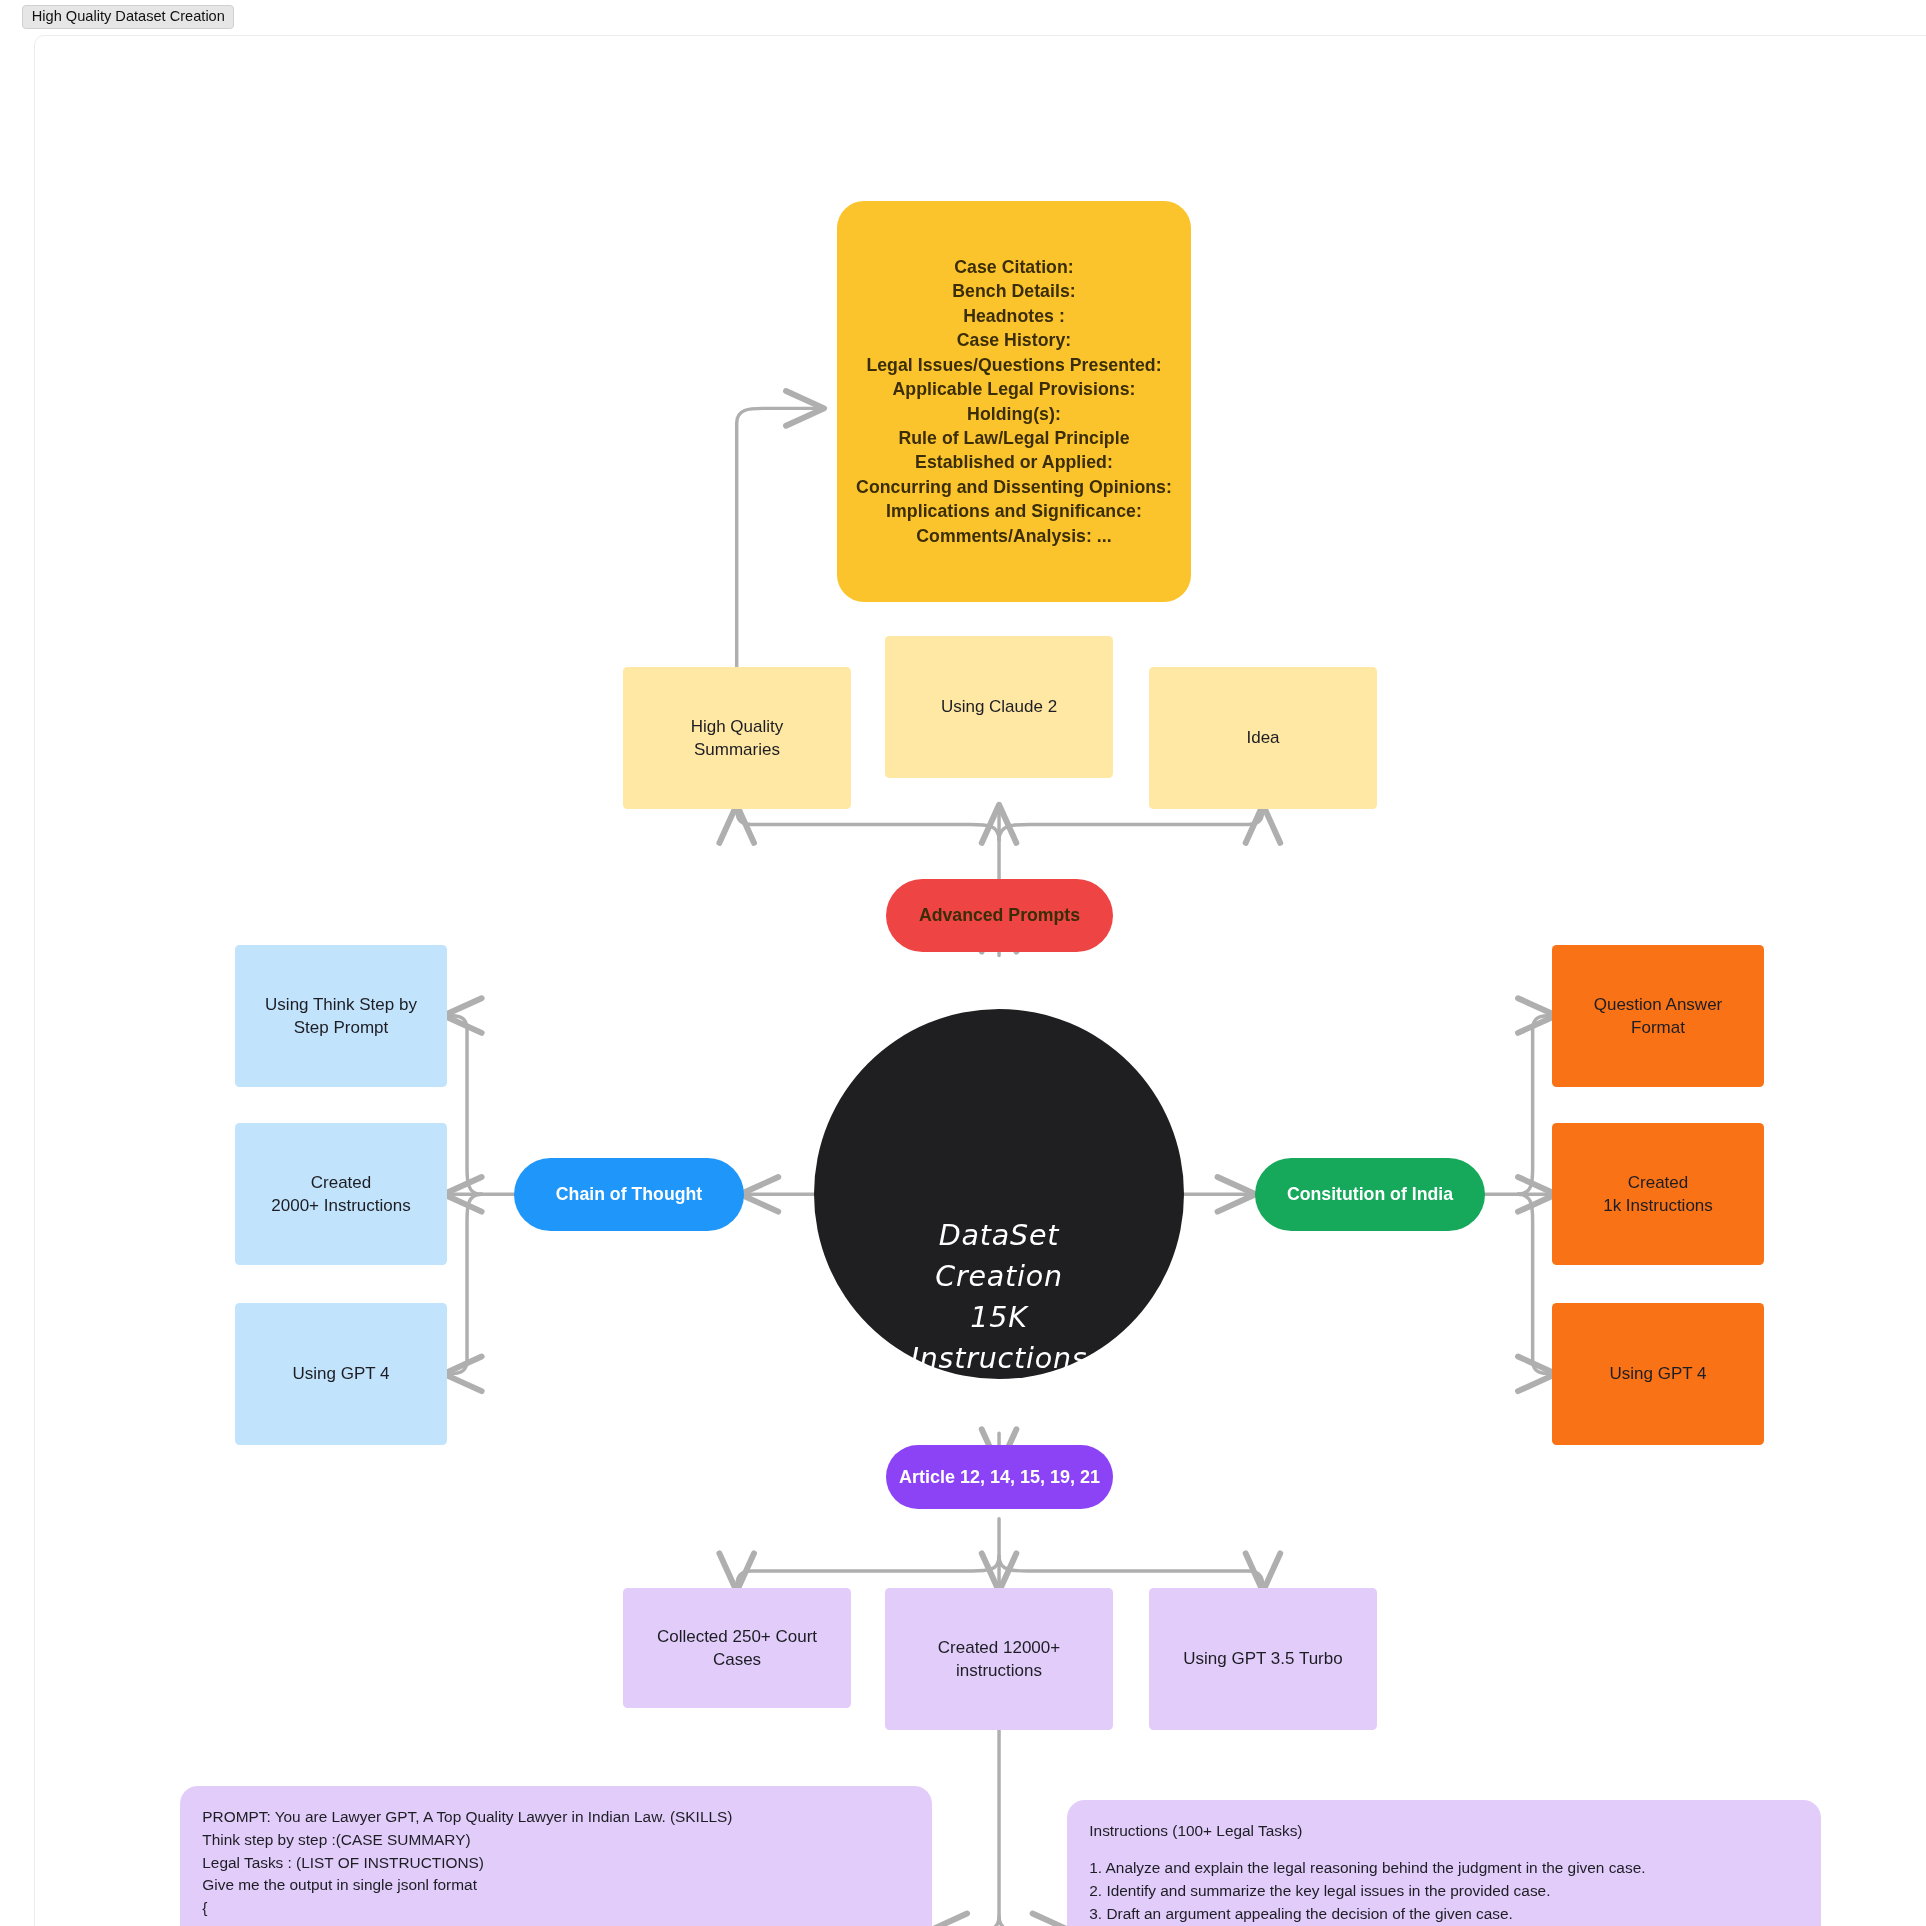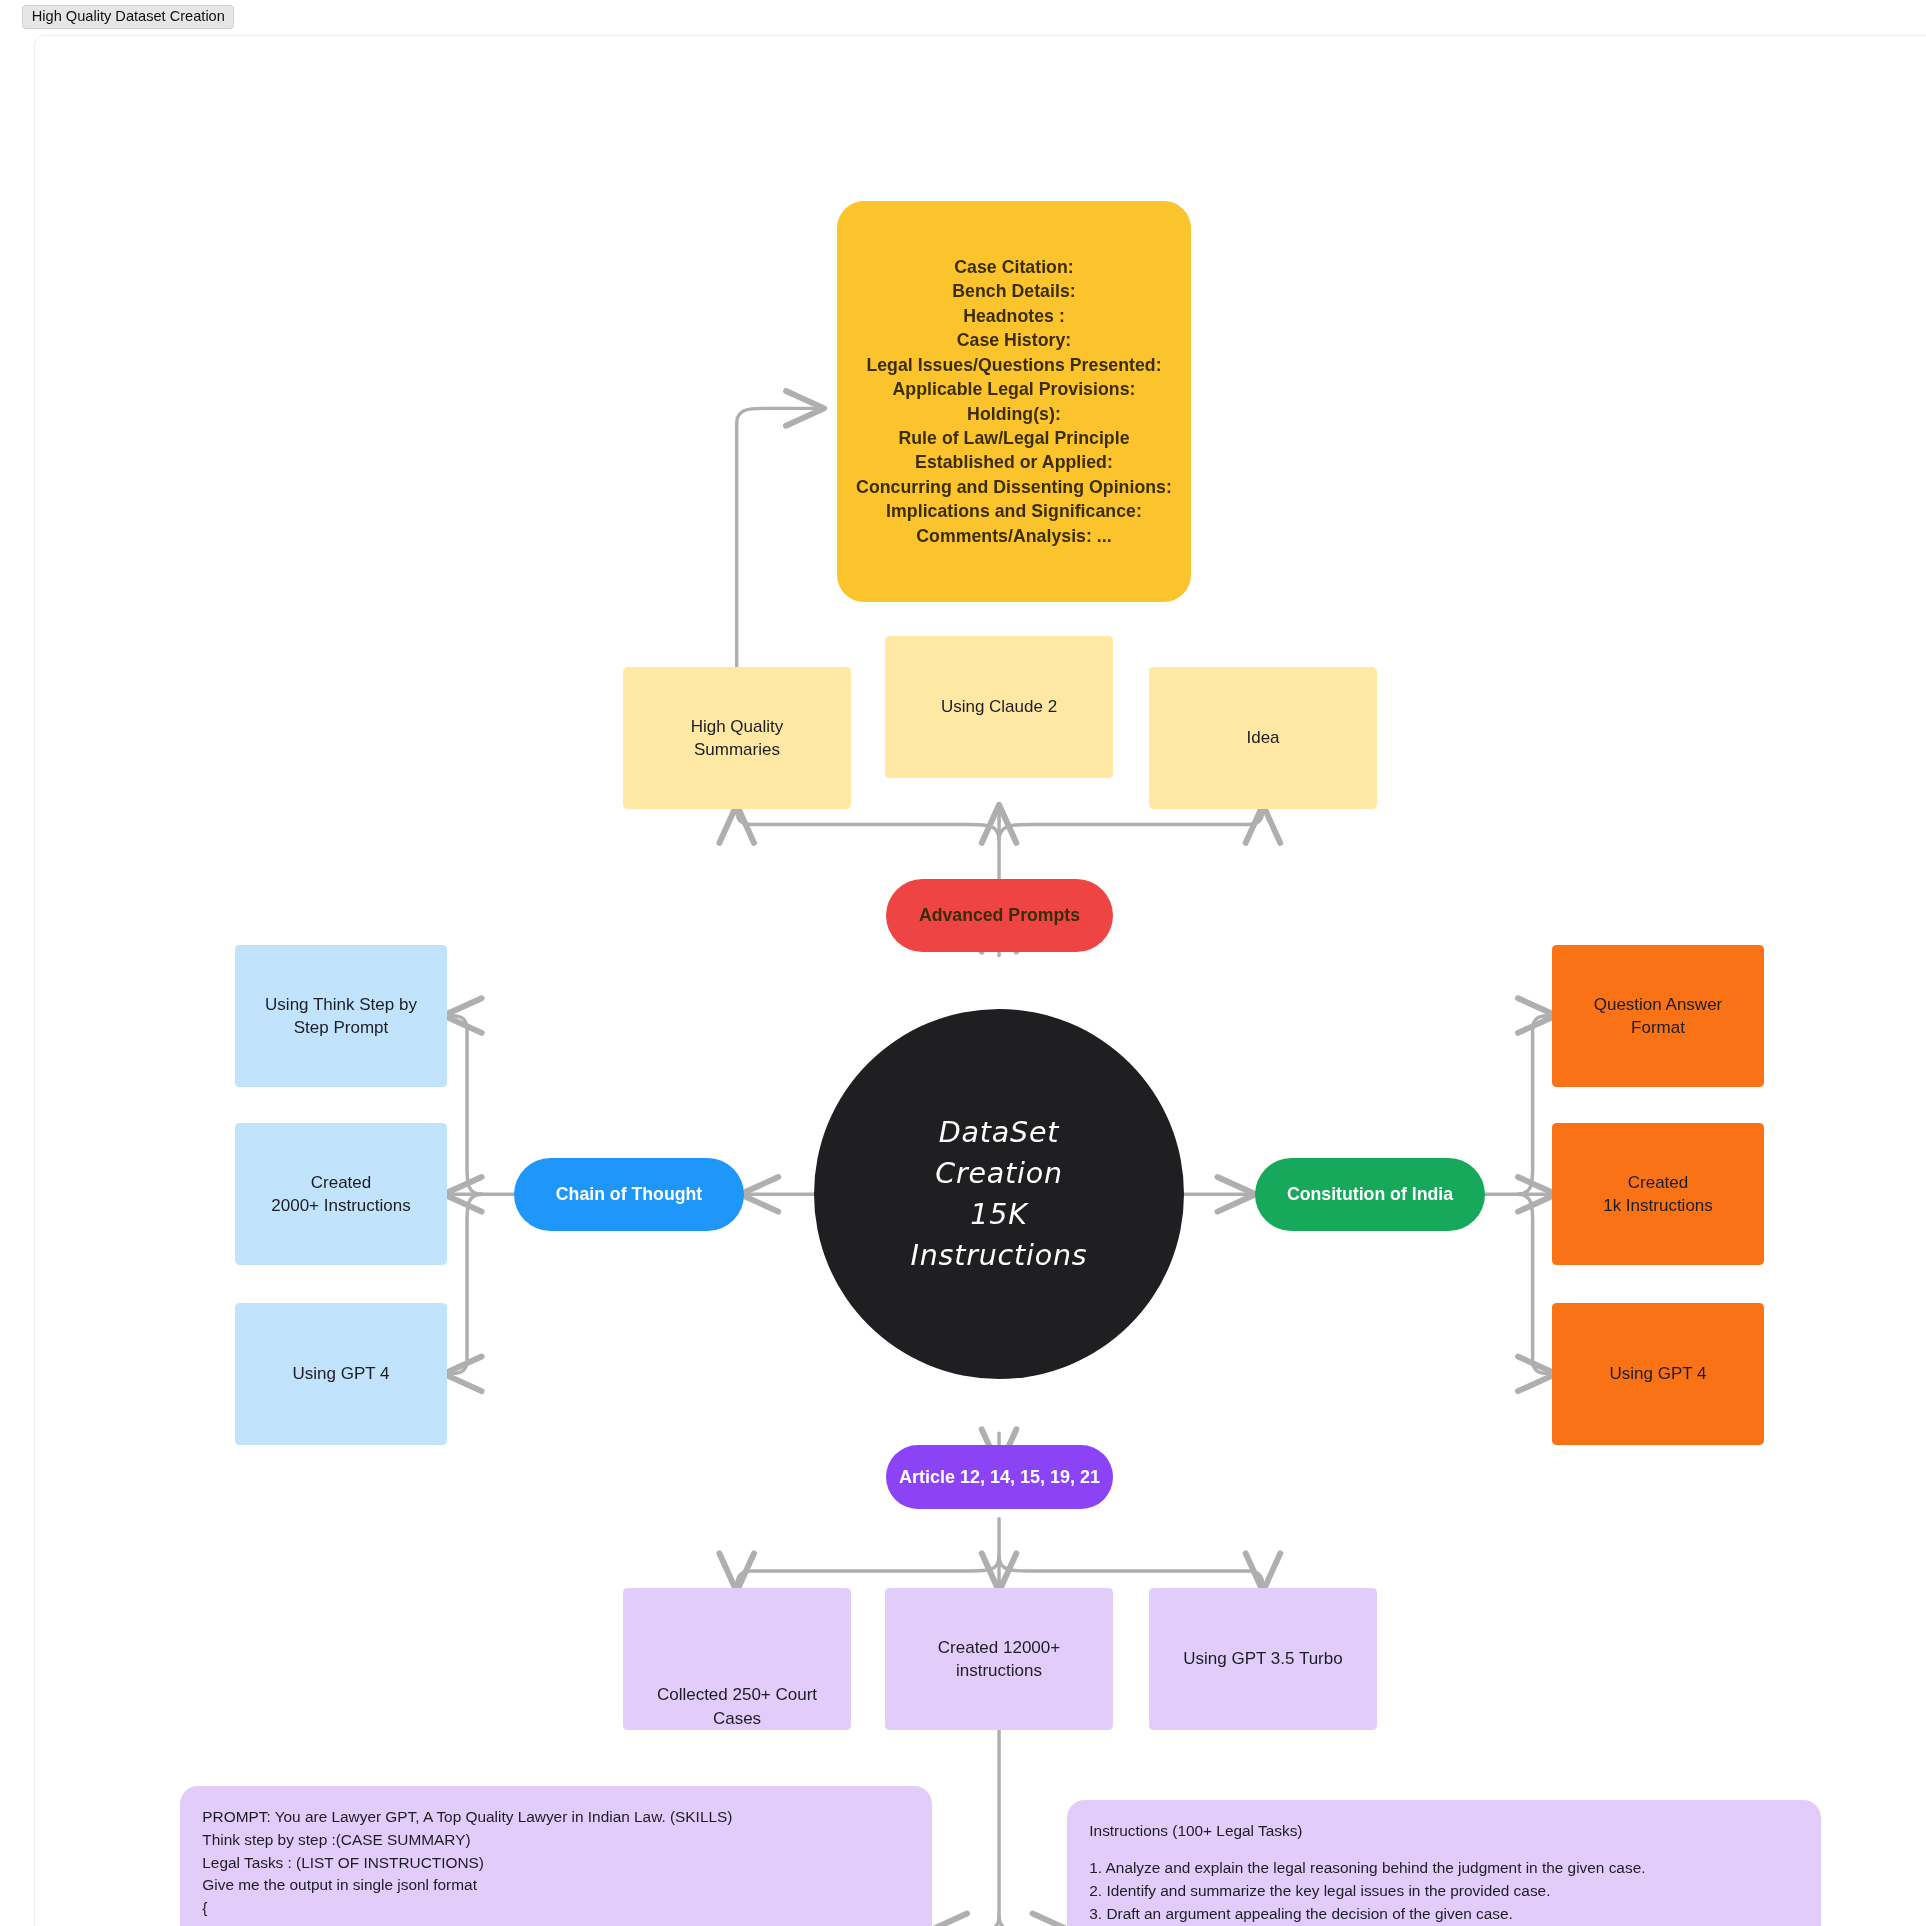--- a/index.html
+++ b/index.html
@@ -51,21 +51,21 @@
   
   .pill { border-radius: 385px; font-size: 17.7px; font-weight: 600; }
   .pill-yellow { background: #ef4444; color: #3a2d08; }
   .pill-blue   { background: #1E96FA; color: #ffffff; }
   .pill-green  { background: #17A95B; color: #ffffff; }
   .pill-purple { background: #8C42F5; color: #ffffff; }
 
   
   .hub {
     position: absolute; border-radius: 50%; background: #1F1F21; color: #ffffff;
-    display: flex; align-items: center; justify-content: center; text-align: center;
+    display: flex; align-items: flex-end; justify-content: center; text-align: center;
     font-family: "DejaVu Sans", sans-serif; font-style: italic;
     font-size: 28.5px; line-height: 1.44; letter-spacing: 0.8px; white-space: pre-line;
   }
 
   
   .panel {
     position: absolute; background: #E2CDFA; border-radius: 17.7px;
     padding: 20px 22.3px; color: #1d1d24; font-size: 15.4px; line-height: 1.48;
   }
   .panel .ln { white-space: pre; }
@@ -185,21 +185,21 @@
   <span>Created
 1k Instructions</span>
 </div>
 <div class="node leaf-green" style="left:1552px; top:1303px; width:212px; height:142px;">
   <span>Using GPT 4</span>
 </div>
 
 <div class="node pill pill-purple" style="left:886px; top:1445px; width:227px; height:64px; font-size:18px;">
   <span>Article 12, 14, 15, 19, 21</span>
 </div>
-<div class="node leaf-purple" style="left:623px; top:1588px; width:228px; height:142px;align-items:flex-end;">
+<div class="node leaf-purple" style="left:623px; top:1588px; width:228px; height:120px;">
   <span>Collected 250+ Court
 Cases</span>
 </div>
 <div class="node leaf-purple" style="left:885px; top:1588px; width:228px; height:142px;">
   <span>Created 12000+
 instructions</span>
 </div>
 <div class="node leaf-purple" style="left:1149px; top:1588px; width:228px; height:142px;">
   <span>Using GPT 3.5 Turbo</span>
 </div>

